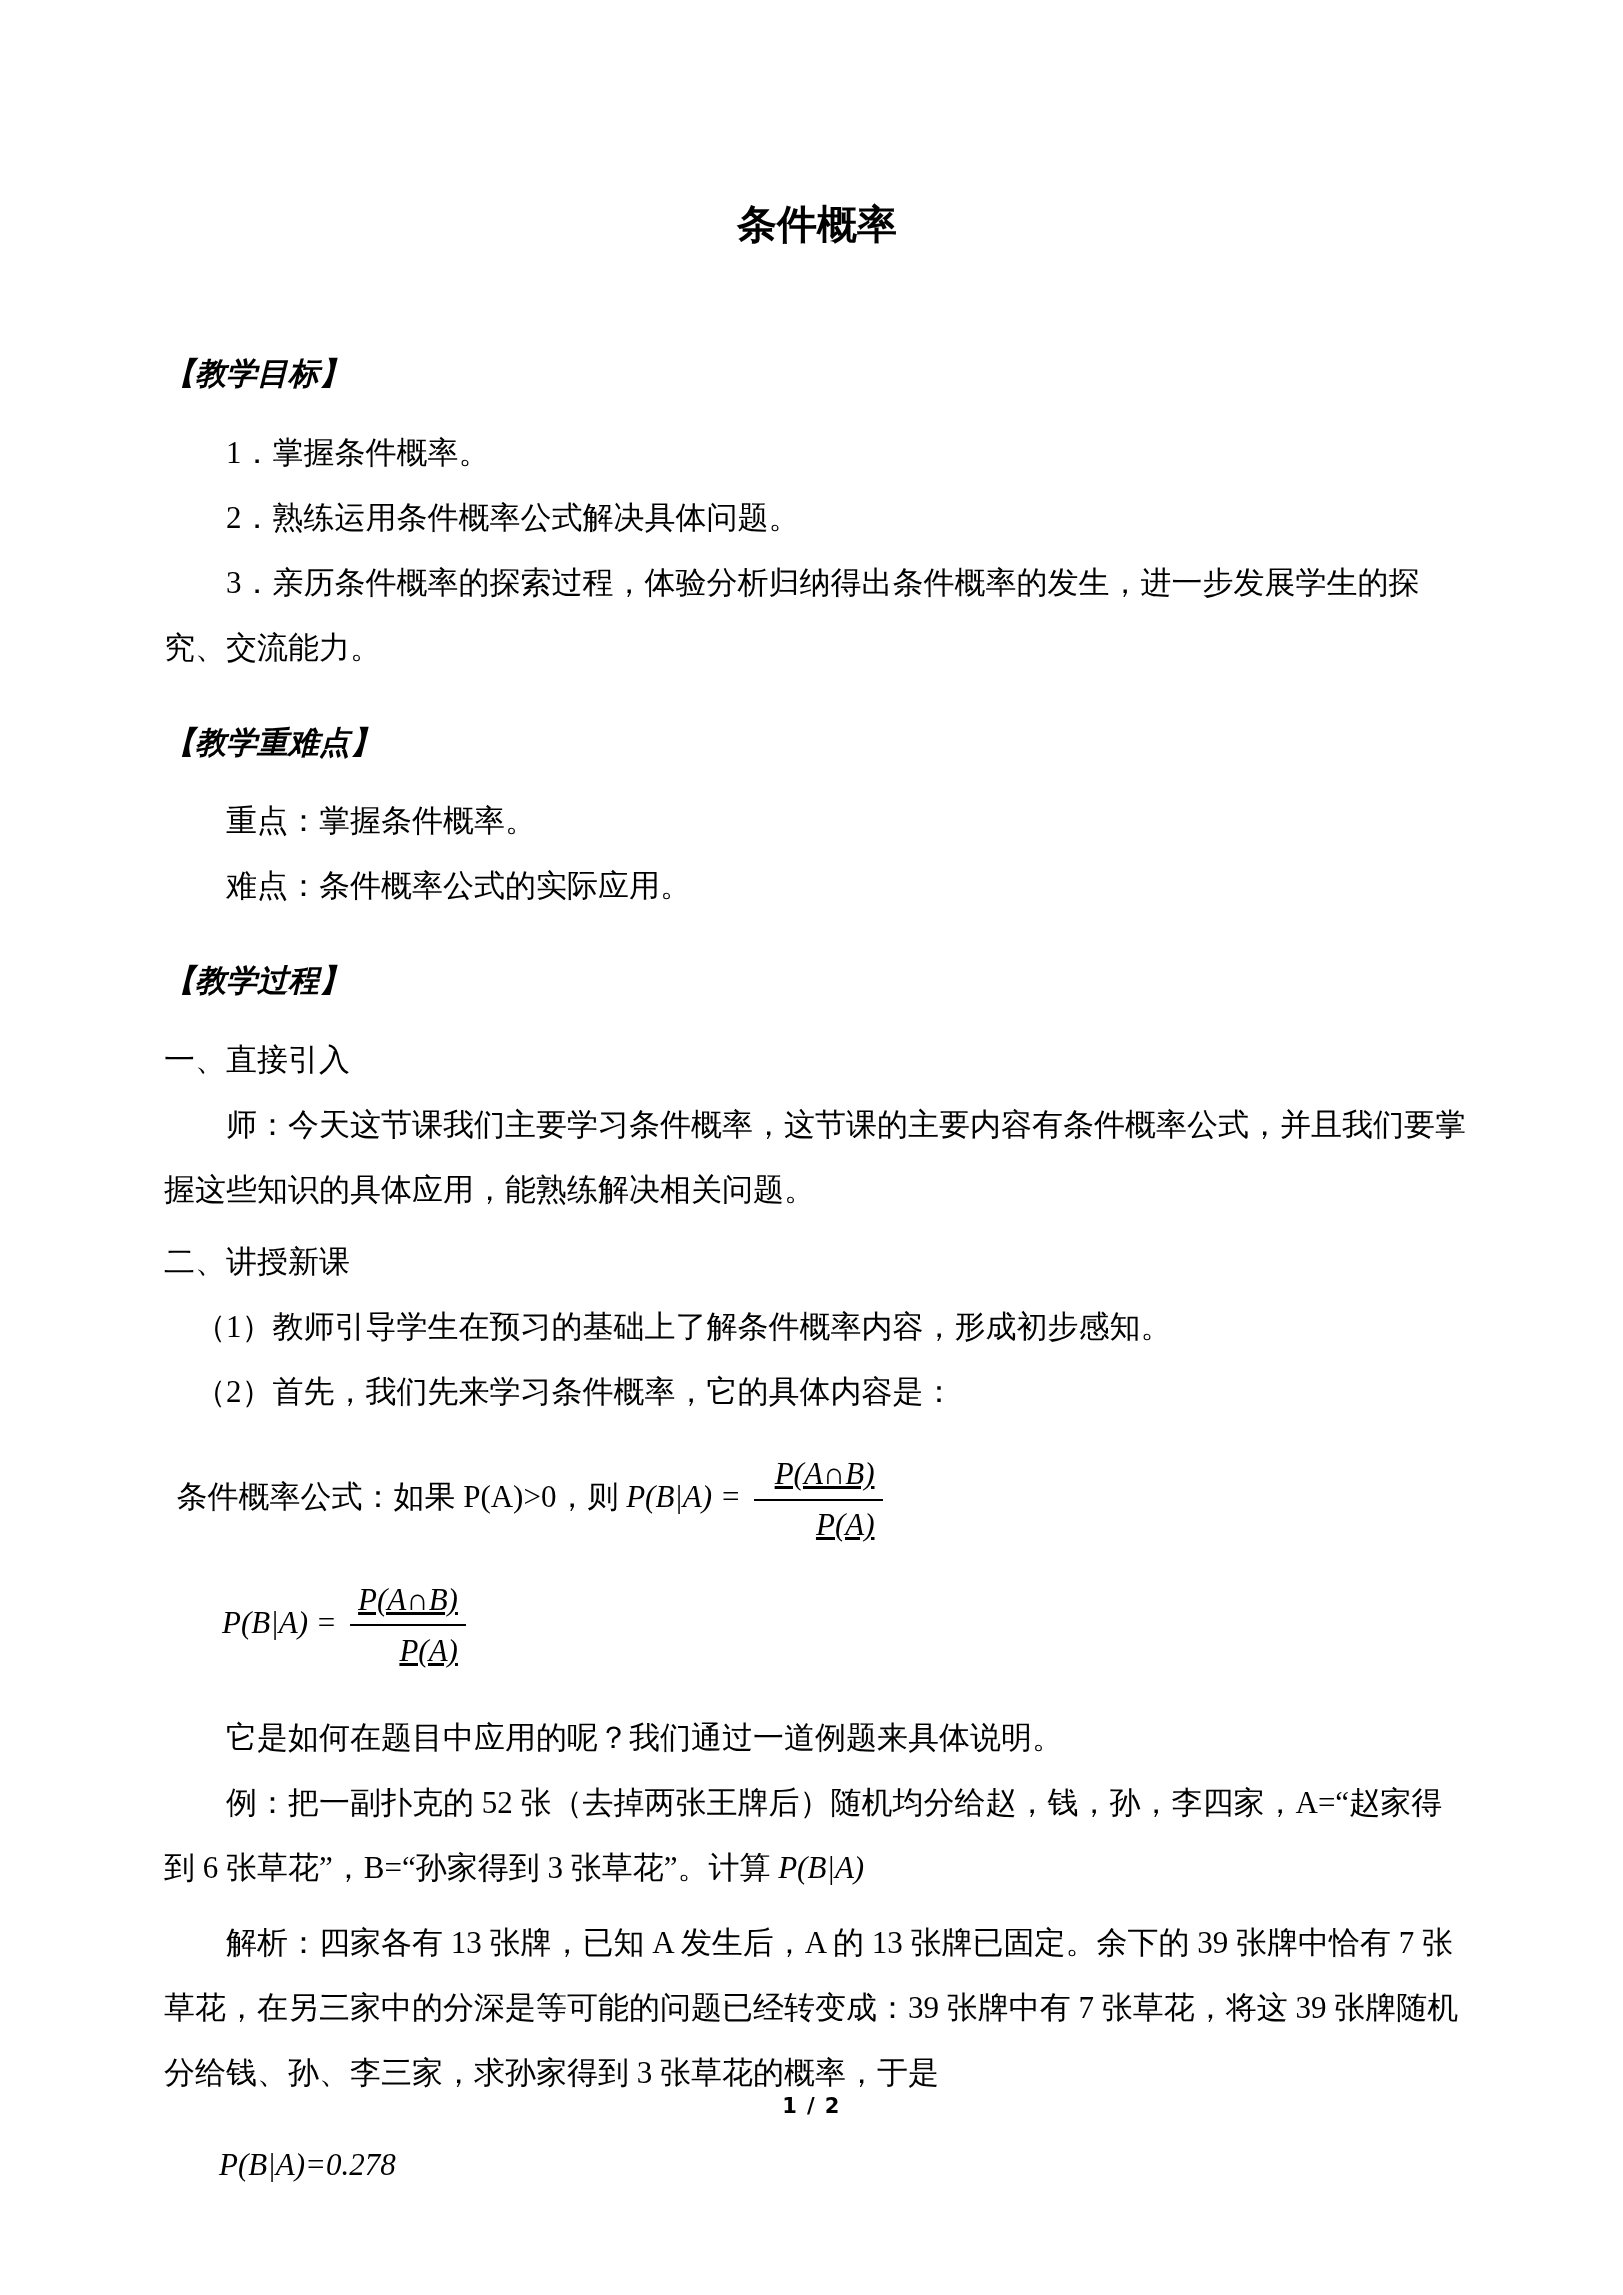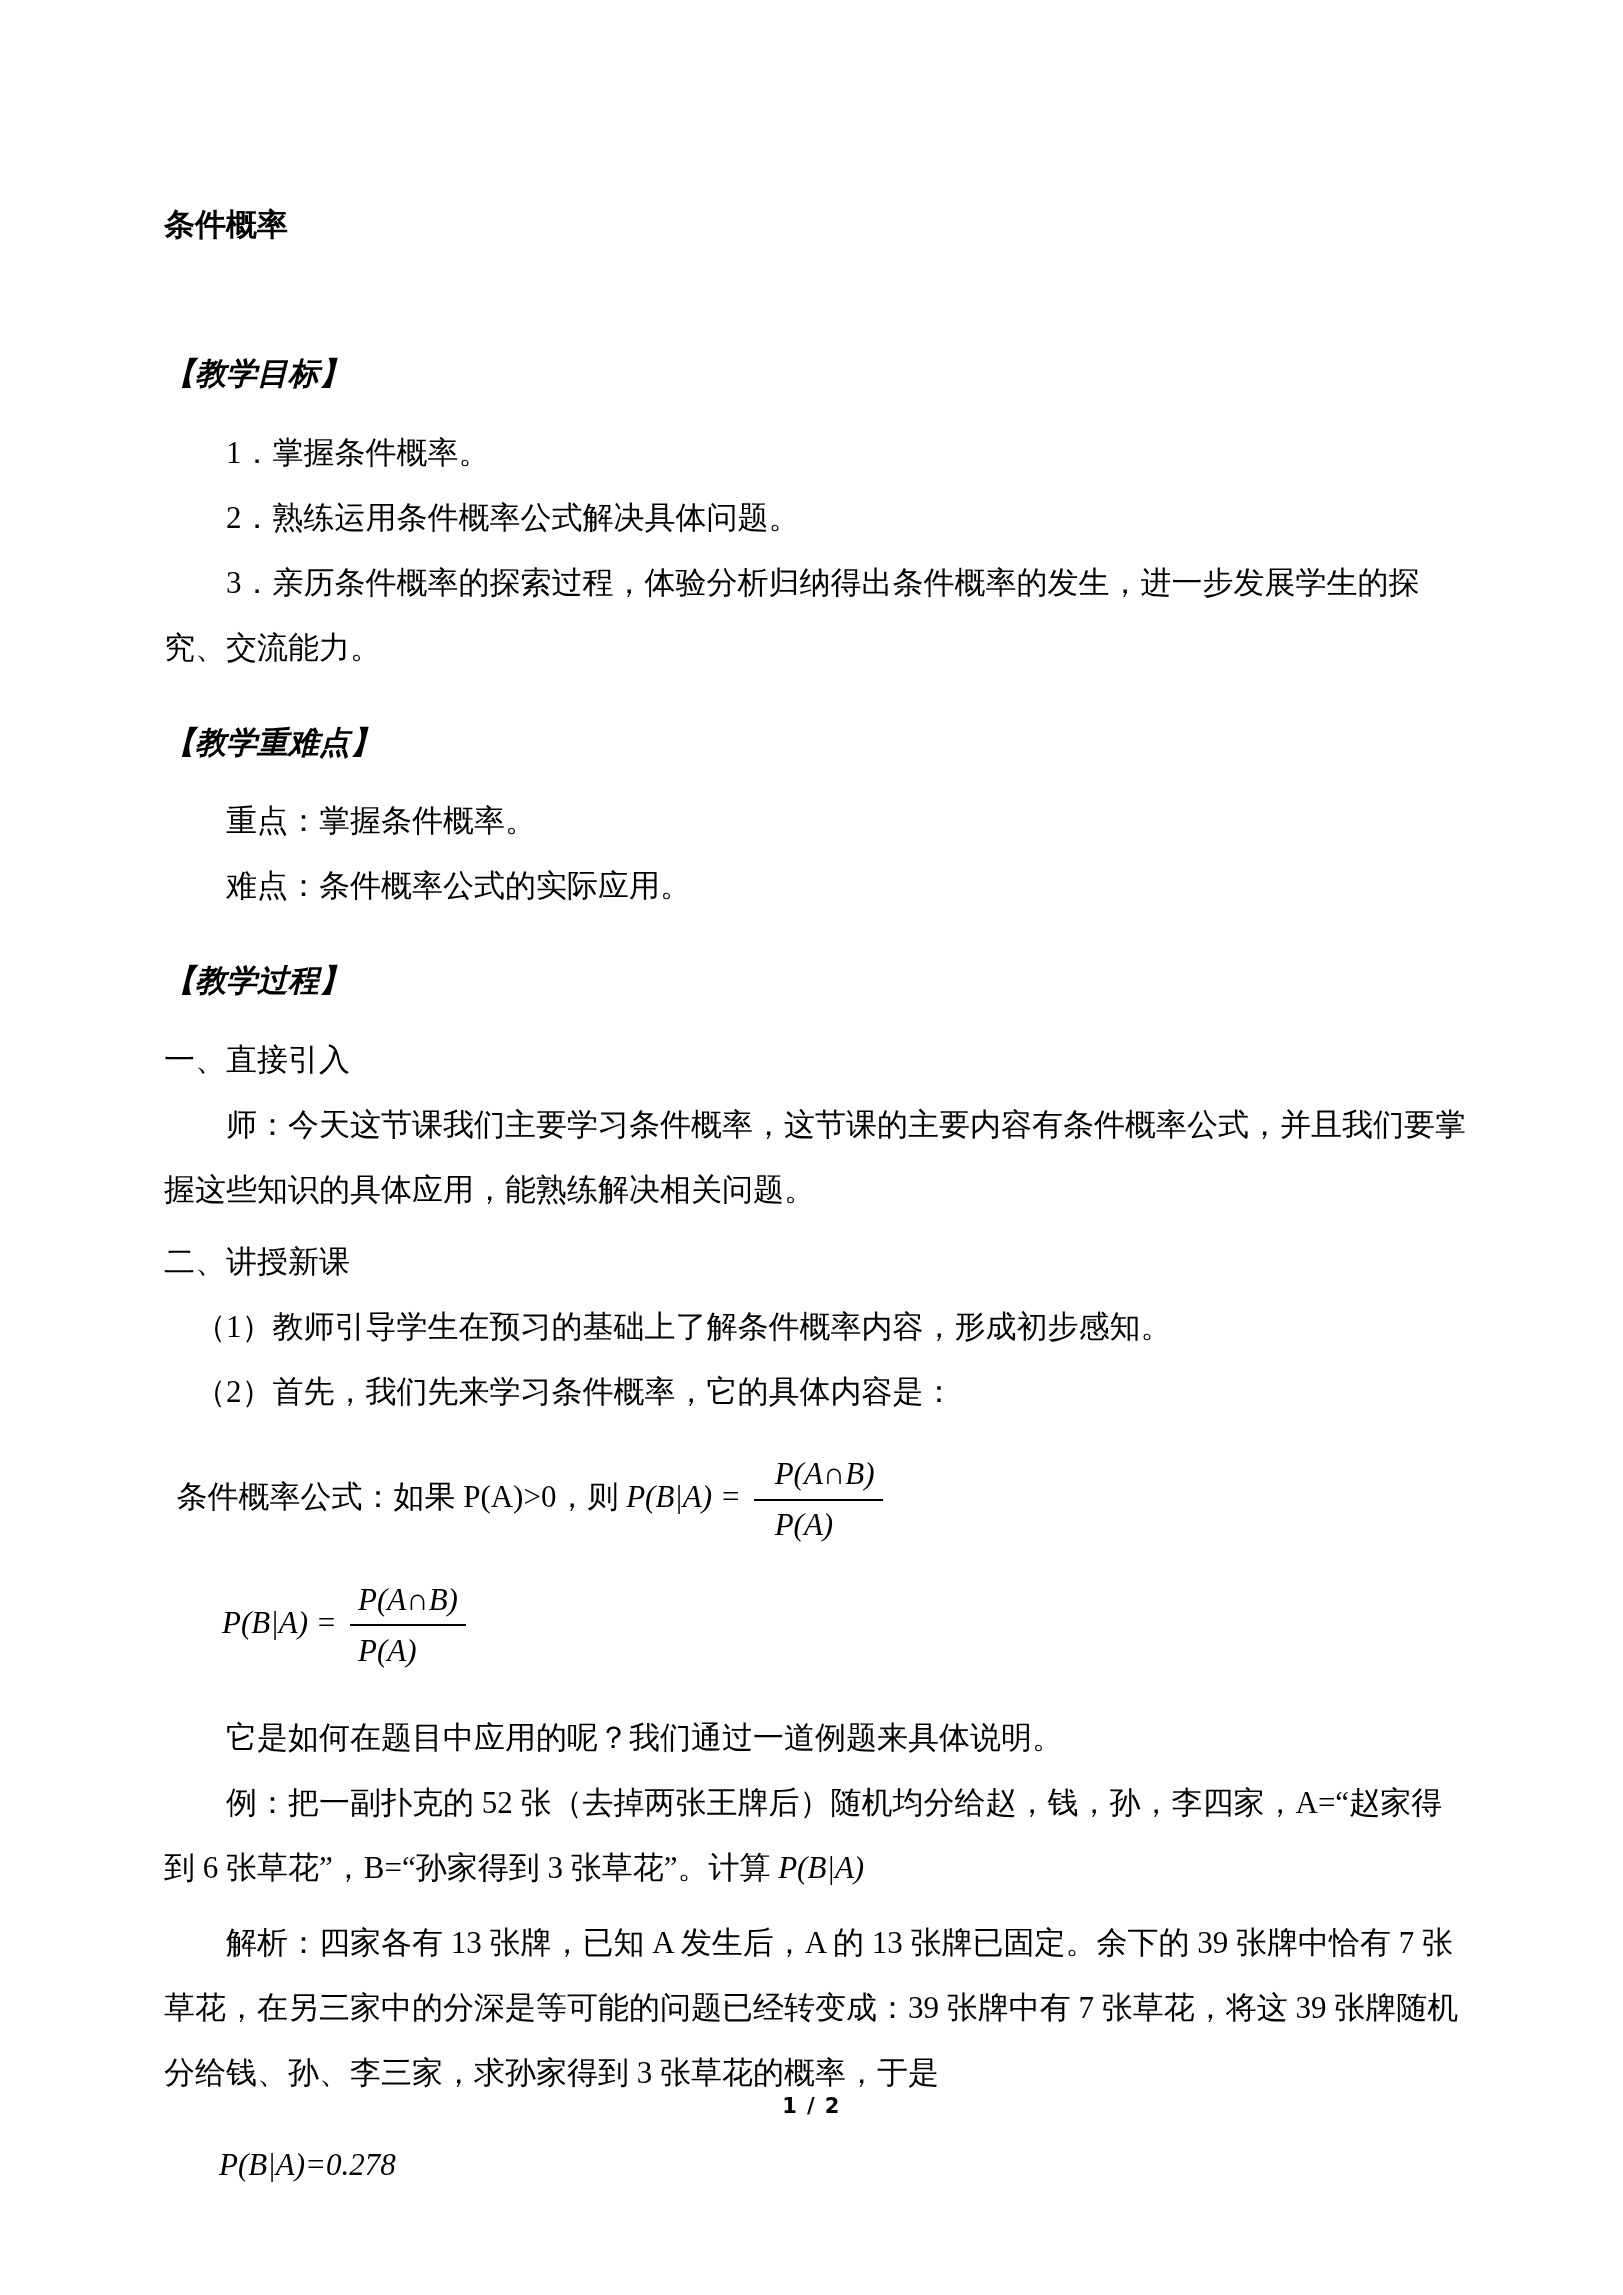--- a/index.html
+++ b/index.html
@@ -3,35 +3,35 @@
 <meta charset="utf-8">
 <style>
   html,body{margin:0;padding:0;background:#888;}
   .page{
     width:1623px;height:2295px;background:#fff;position:relative;
     box-sizing:border-box;padding:201px 153px 0 164px;
     font-family:"Liberation Serif","DejaVu Serif",serif;
     color:#000;font-size:31px;overflow:hidden;
   }
   .doc-title{
-    font-size:31px;font-weight:bold;
+    font-size:40px;font-weight:bold;text-align:center;
     line-height:48px;margin:0 0 0 0;
   }
   .sec-heading{
     font-size:31px;font-weight:bold;line-height:56px;
     margin:35px 0 17.7px 0;
     font-style:italic;
   }
   #objectives-heading{margin-top:97px;}
   p{margin:0;line-height:65px;}
   .indent2{text-indent:2em;}
   .indent1{text-indent:1em;}
   .subhead{line-height:65px;margin-top:6.8px;}
   .math{font-style:italic;}
-  .frac{display:inline-block;vertical-align:middle;text-align:left;margin:0 5.5px;}
+  .frac{display:inline-block;vertical-align:middle;text-align:right;margin:0 5.5px;text-decoration:underline;}
   .frac .num{display:block;border-bottom:2px solid #000;padding:1.4px 8.2px 6.8px;line-height:1.15;}
   .frac .den{display:block;padding:6.8px 8.2px 1.4px;line-height:1.15;}
   .formula-line{margin:31px 0 27px 0;line-height:1.2;text-indent:0.4em;}
   .formula-standalone{margin:36px 0 35px 0;line-height:1.2;padding-left:58px;}
   .result-line{margin:41px 0 0 0;padding-left:55px;line-height:1.2;}
   .analysis{margin-top:9.5px;}
   .page-footer{
     position:absolute;left:0;right:0;top:2094px;text-align:center;
     font-family:"DejaVu Sans","Liberation Sans",sans-serif;
     font-size:21px;font-weight:bold;letter-spacing:1.4px;

